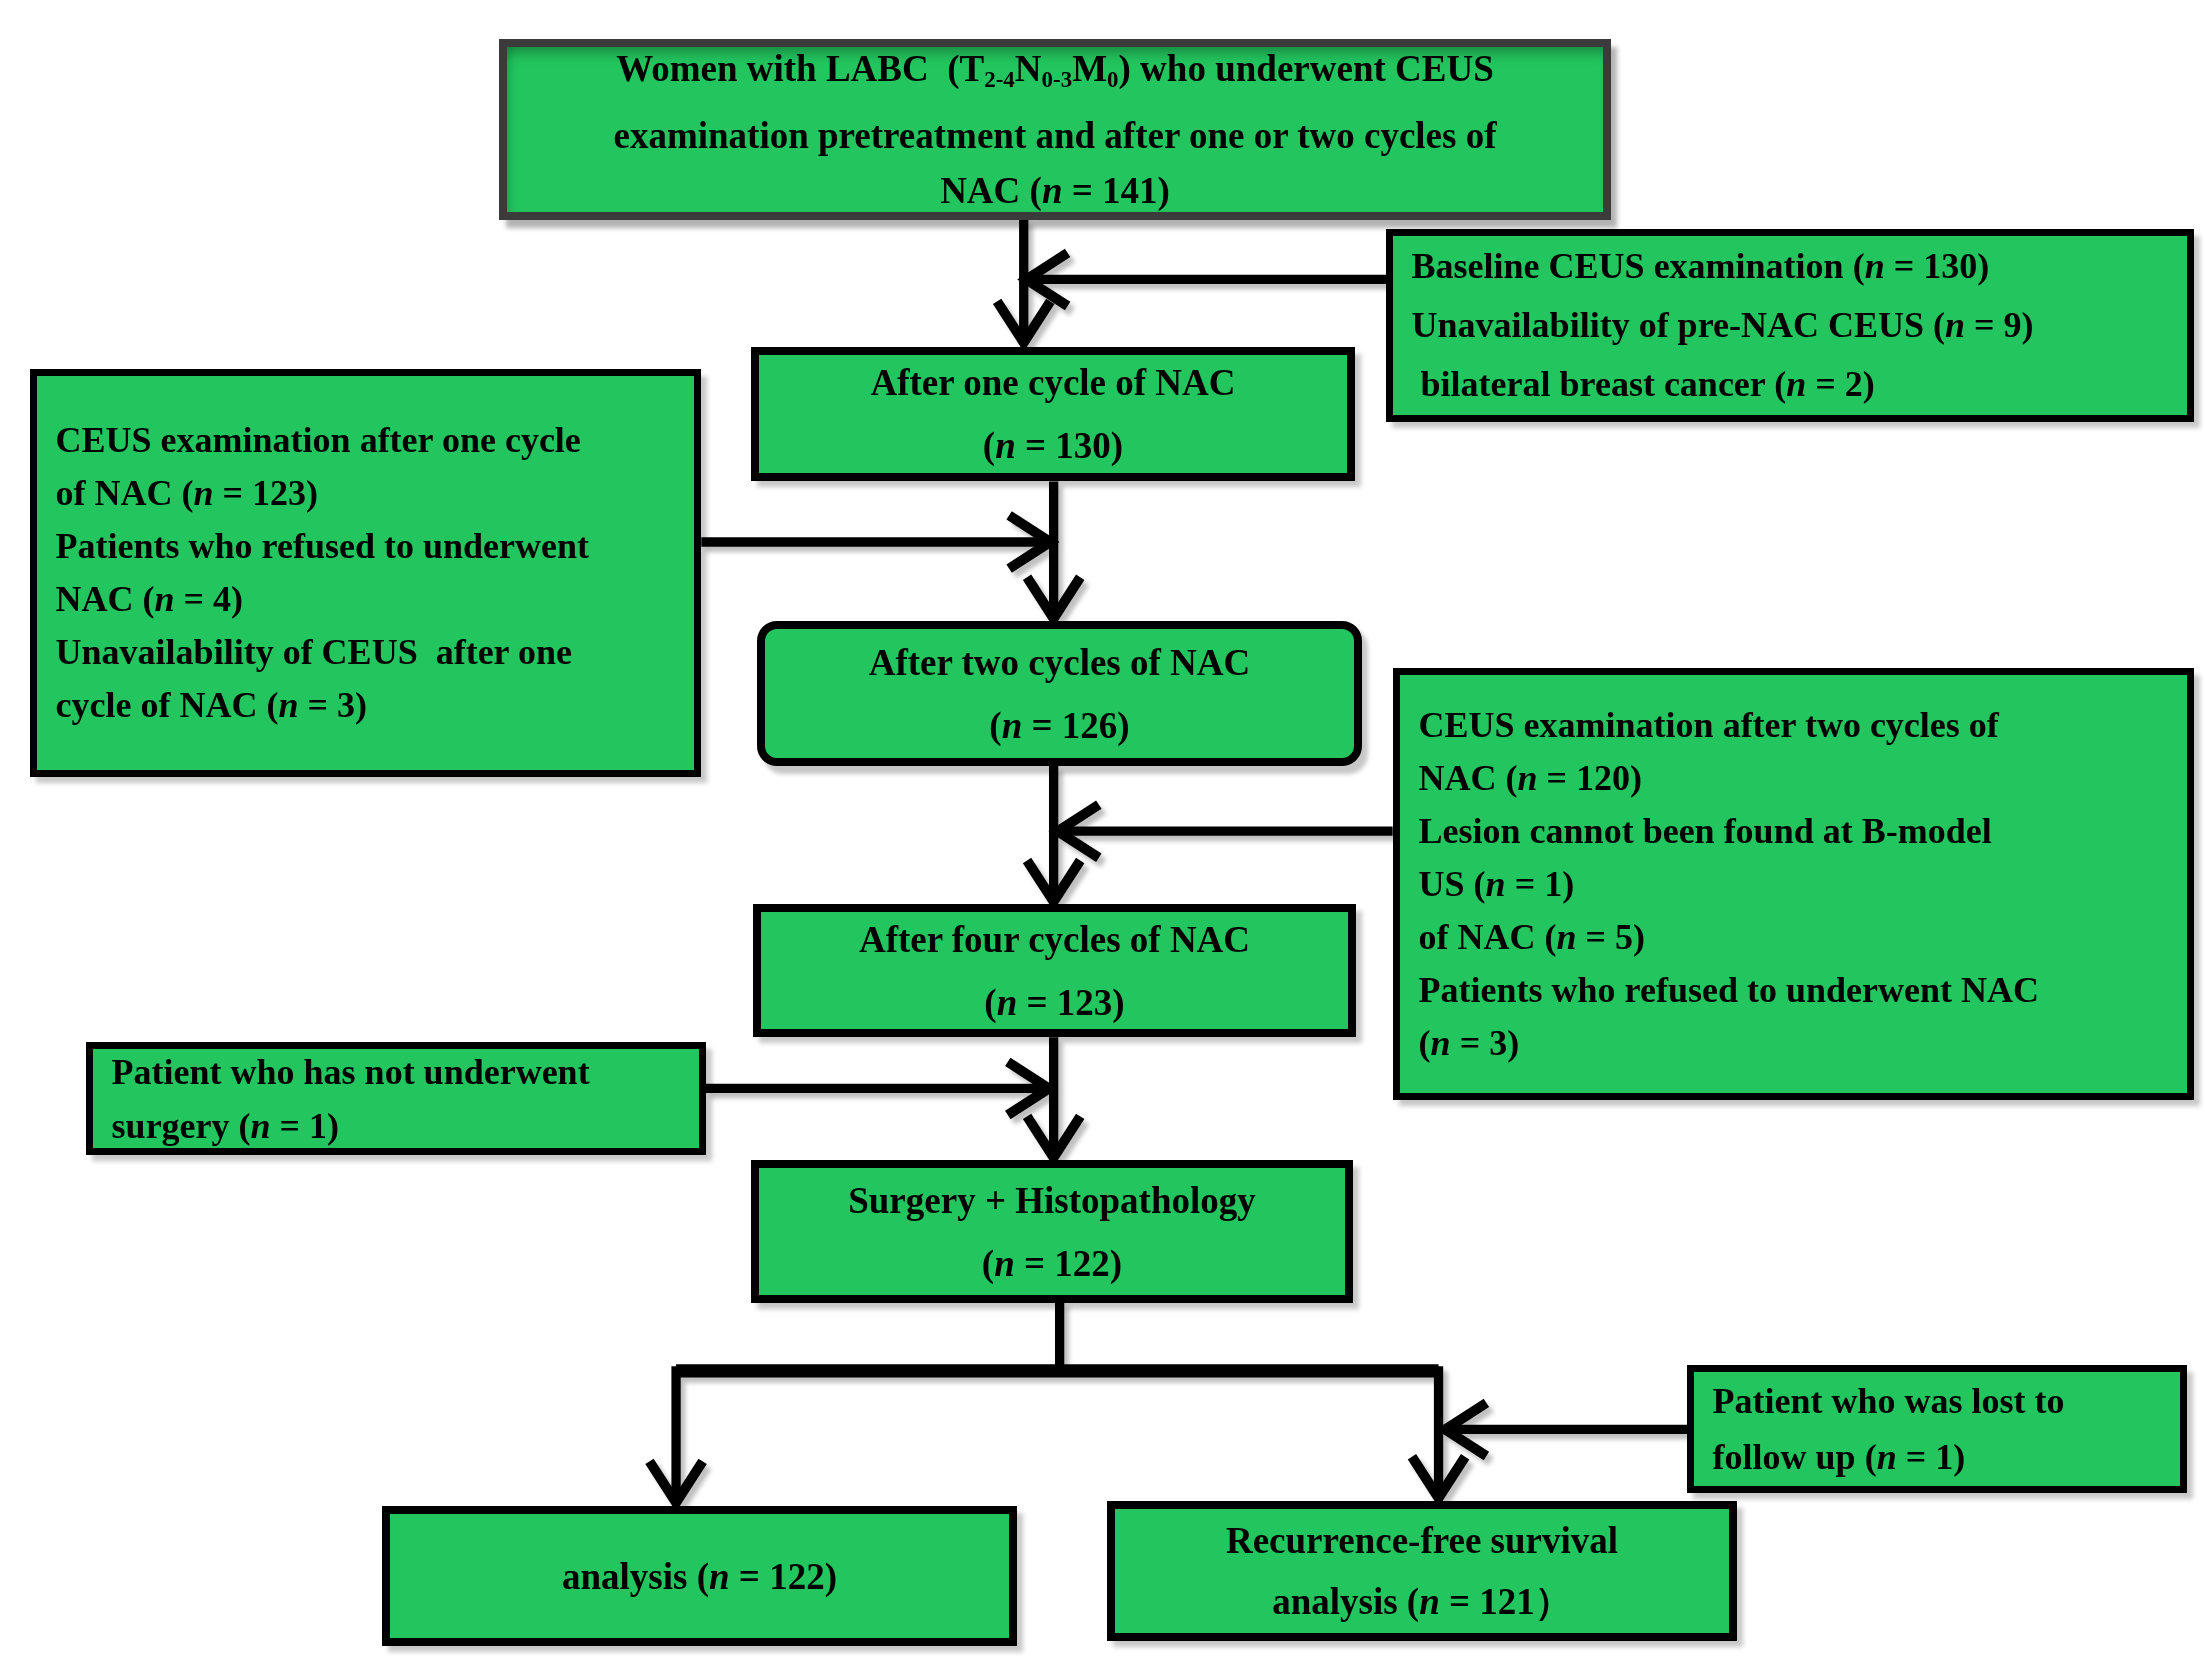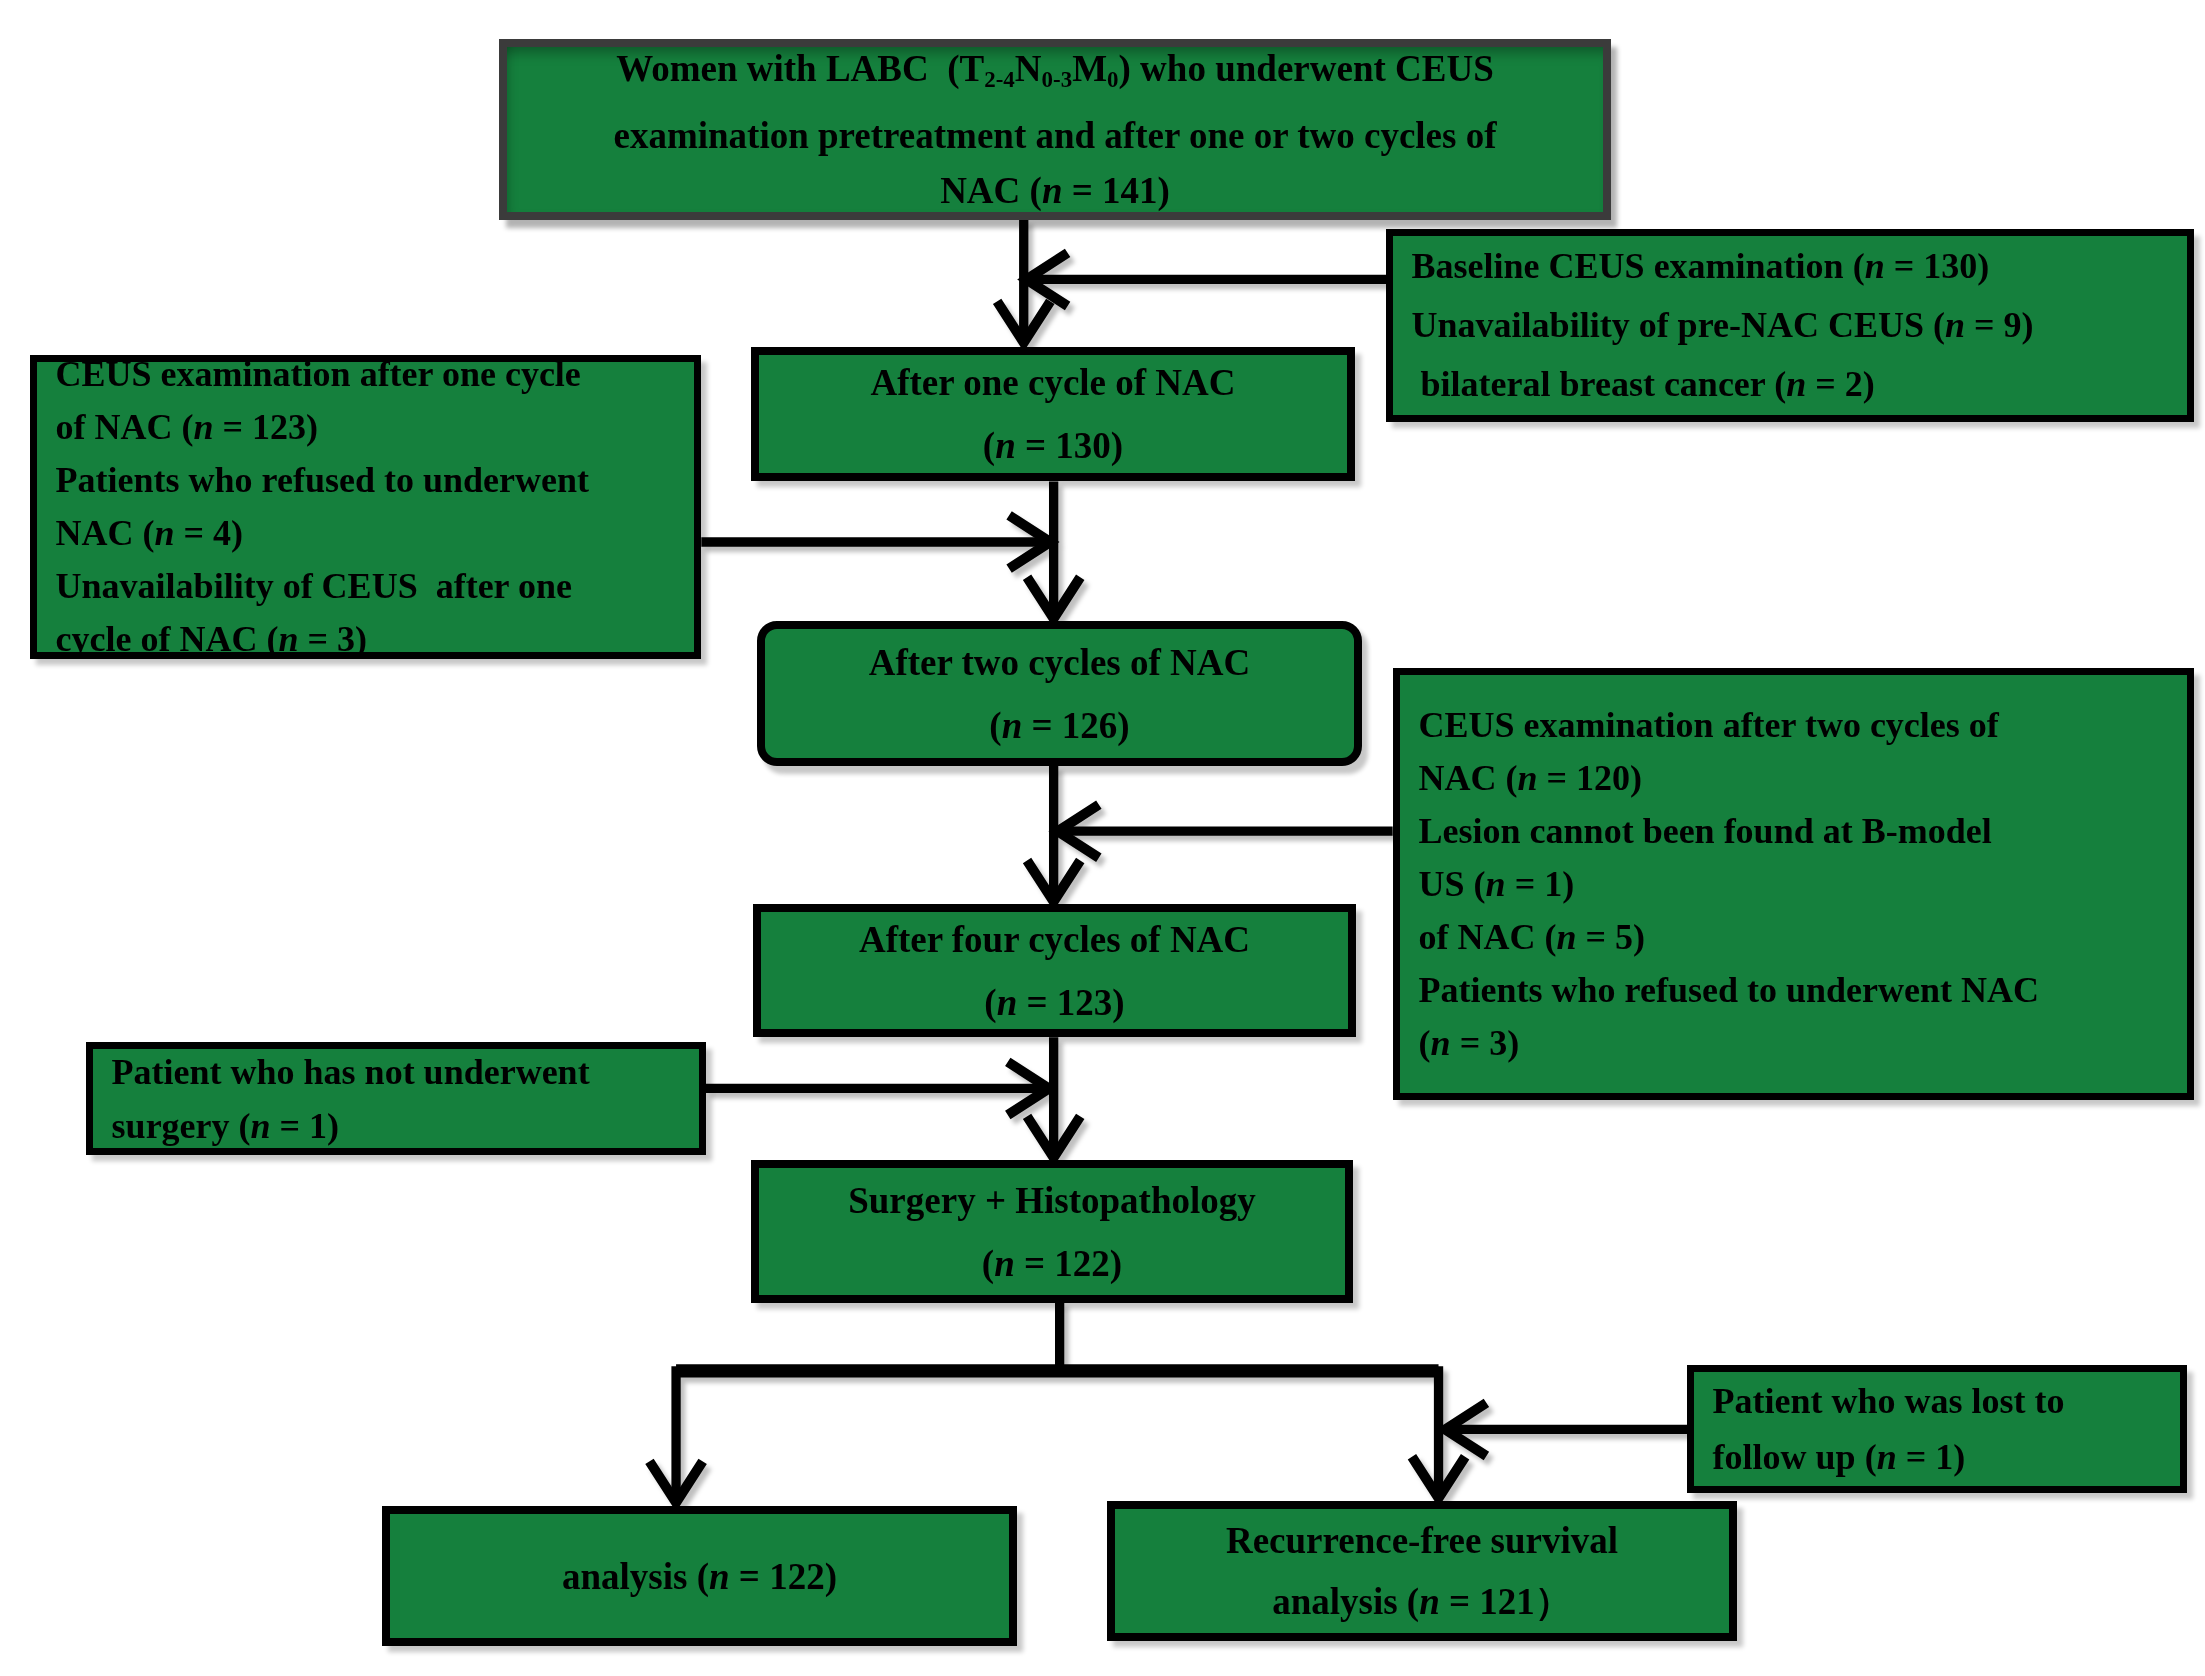--- a/index.html
+++ b/index.html
@@ -5,21 +5,21 @@
   :root{
     --bg:#ffffff; --line:#000000; --text:#000000; --border:#000000; --topborder:#3b3b3b;
   }
   html,body{margin:0;padding:0;background:var(--bg);}
   #canvas{
     position:relative; width:2205px; height:1677px; background:var(--bg);
     font-family:"Liberation Serif","DejaVu Serif",serif; color:var(--text); font-weight:bold;
     overflow:hidden;
   }
   .box{
-    position:absolute; box-sizing:border-box; background:#15803d;
+    position:absolute; box-sizing:border-box; background:#22c55e;
     border:7.3px solid var(--border);
     display:flex; flex-direction:column; justify-content:center;
     box-shadow:6px 7.3px 4.7px rgba(0,0,0,0.22);
   }
   .box .ln{white-space:pre;}
   .center-box{align-items:center; text-align:center; border-width:8px; font-size:37px;}
   .center-box .ln{line-height:63px;}
   .excl-box{align-items:flex-start; text-align:left; font-size:36px; padding-left:18.6px; padding-right:4px;}
   .top-box{
     align-items:center; text-align:center; font-size:37px;
@@ -95,21 +95,21 @@
       <div class="ln"><span>Baseline CEUS examination (</span><span class="i">n</span><span> = 130)</span></div>
       <div class="ln"><span>Unavailability of pre-NAC CEUS (</span><span class="i">n</span><span> = 9)</span></div>
       <div class="ln"><span>&nbsp;bilateral breast cancer (</span><span class="i">n</span><span> = 2)</span></div>
     </div>
 
   <div class="box center-box" style="left:751px;top:347px;width:604px;height:134px;">
       <div class="ln"><span>After one cycle of NAC</span></div>
       <div class="ln"><span>(</span><span class="i">n</span><span> = 130)</span></div>
     </div>
 
-  <div class="box excl-box lh80" style="left:30px;top:355px;width:671px;height:304px;">
+  <div class="box excl-box lh80" style="left:30px;top:369px;width:671px;height:408px;">
       <div class="ln"><span>CEUS examination after one cycle</span></div>
       <div class="ln"><span>of NAC (</span><span class="i">n</span><span> = 123)</span></div>
       <div class="ln"><span>Patients who refused to underwent</span></div>
       <div class="ln"><span>NAC (</span><span class="i">n</span><span> = 4)</span></div>
       <div class="ln"><span>Unavailability of CEUS&nbsp; after one</span></div>
       <div class="ln"><span>cycle of NAC (</span><span class="i">n</span><span> = 3)</span></div>
     </div>
 
   <div class="box center-box" style="left:757px;top:621px;width:605px;height:145px;border-radius:20px;">
       <div class="ln"><span>After two cycles of NAC</span></div>

